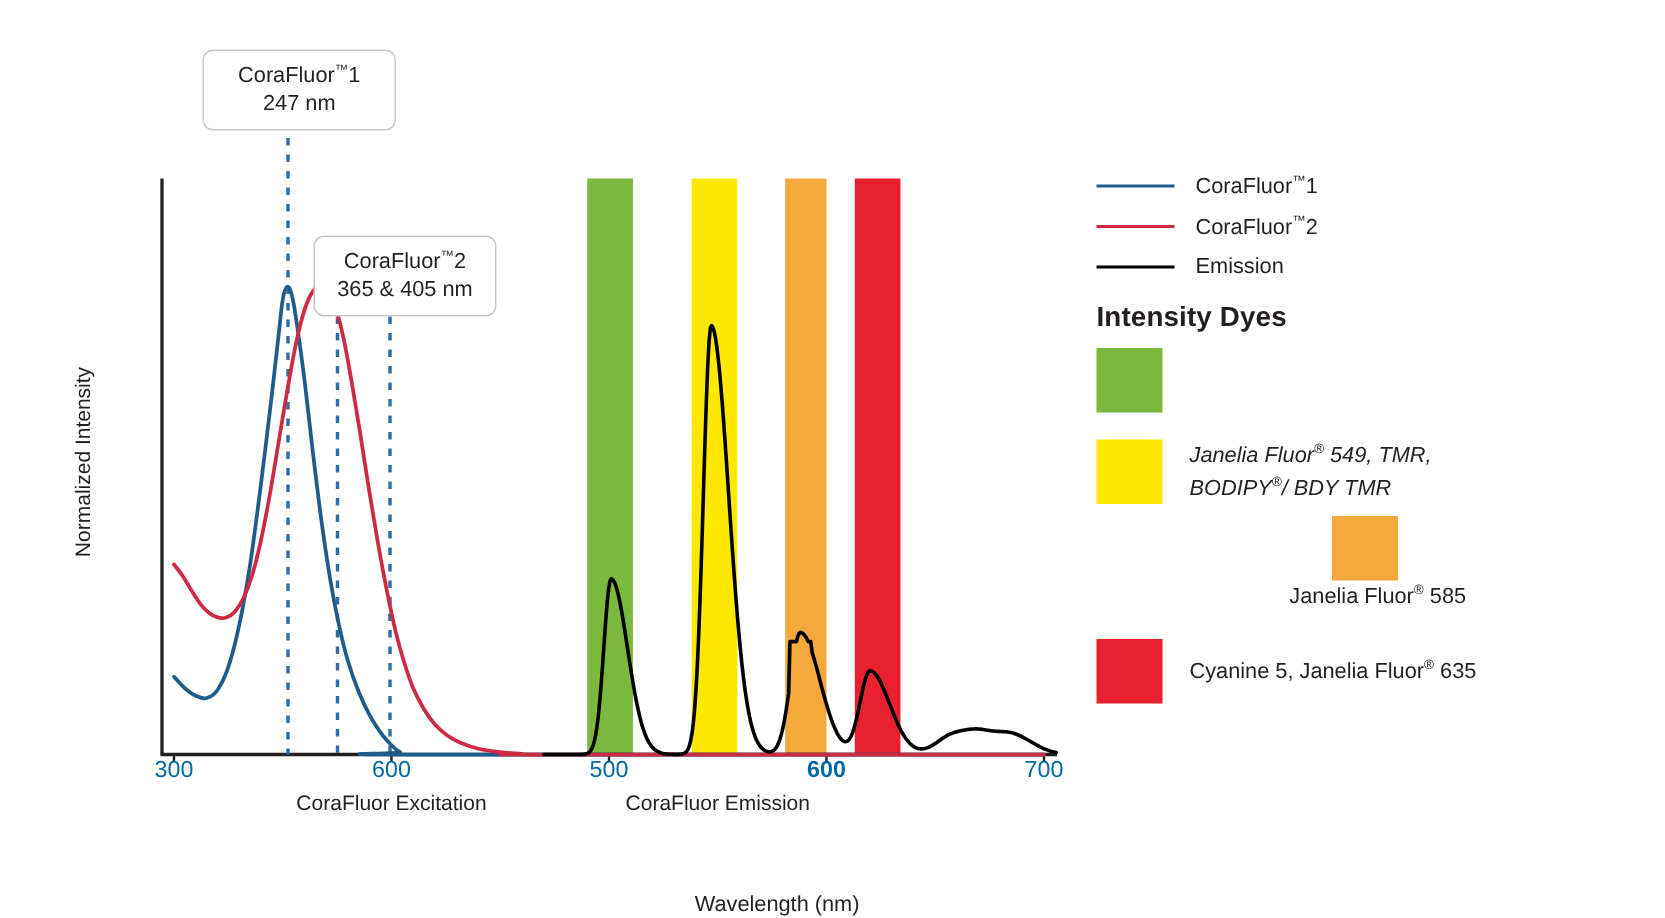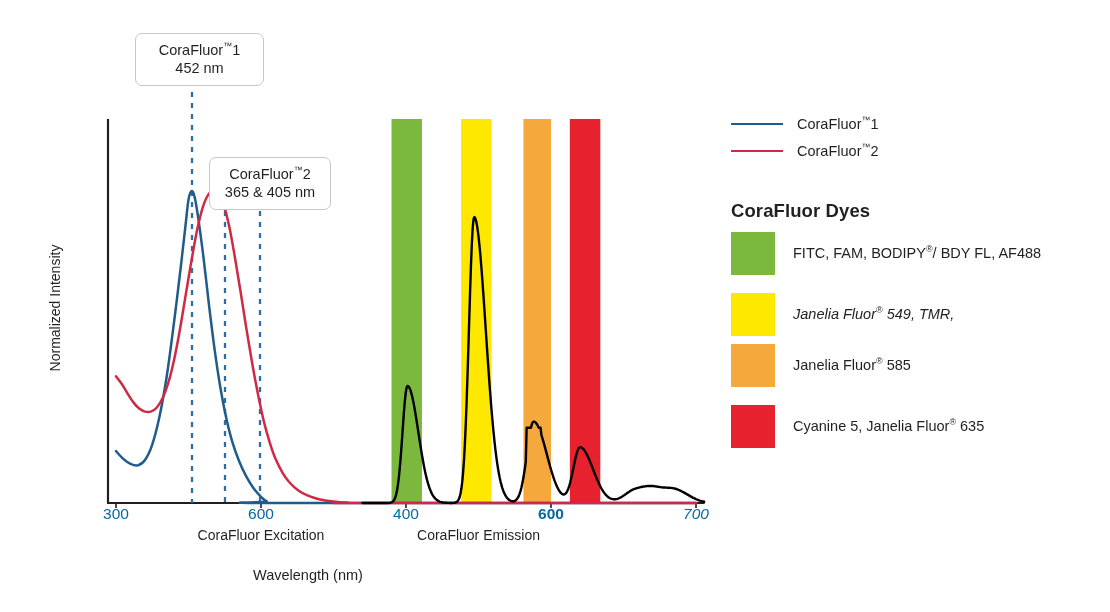--- a/index.html
+++ b/index.html
@@ -34,21 +34,21 @@
   .axtick{
     position:absolute;font-size:15.5px;color:#0369a1;
     text-align:center;width:60px;
   }
   .axgroup{
     position:absolute;font-size:14px;color:#231f20;
     text-align:center;
   }
   #xlabel{
     position:absolute;font-size:14.5px;color:#231f20;
-    text-align:left;width:320px;left:253px;top:567px;
+    text-align:right;width:320px;left:253px;top:595px;
   }
   #ylabel{
     position:absolute;font-size:14px;color:#231f20;
     left:-40px;top:300px;width:190px;text-align:center;
     transform:rotate(-90deg);transform-origin:center center;
   }
 
   
   #legend{
     position:absolute;left:731px;top:110px;width:372px;
@@ -103,67 +103,69 @@
       <line x1="192" y1="92" x2="192" y2="503" stroke="#2e6ea6" stroke-width="2.3" stroke-dasharray="5 6" stroke-linecap="butt"></line>
       <line x1="225" y1="200" x2="225" y2="503" stroke="#2e6ea6" stroke-width="2.3" stroke-dasharray="5 6" stroke-linecap="butt"></line>
       <line x1="260" y1="200" x2="260" y2="503" stroke="#2e6ea6" stroke-width="2.3" stroke-dasharray="5 6" stroke-linecap="butt"></line>
       <path d="M 116.00 451.16 C 117.21 452.44, 120.83 456.73, 123.25 458.84 C 125.67 460.95, 128.08 462.74, 130.50 463.83 C 132.92 464.92, 135.33 466.01, 137.75 465.37 C 140.17 464.73, 142.58 463.45, 145.00 459.99 C 147.42 456.54, 149.83 451.86, 152.25 444.63 C 154.67 437.40, 157.08 427.99, 159.50 416.60 C 161.92 405.21, 164.33 391.96, 166.75 376.28 C 169.17 360.60, 171.58 341.40, 174.00 322.52 C 176.42 303.64, 179.32 279.32, 181.25 263.00 C 183.18 246.68, 184.39 235.16, 185.60 224.60 C 186.81 214.04, 187.53 205.21, 188.50 199.64 C 189.47 194.07, 190.43 191.83, 191.40 191.19 C 192.37 190.55, 193.33 192.47, 194.30 195.80 C 195.27 199.13, 195.75 201.56, 197.20 211.16 C 198.65 220.76, 201.07 238.04, 203.00 253.40 C 204.93 268.76, 206.87 287.32, 208.80 303.32 C 210.73 319.32, 212.67 335.32, 214.60 349.40 C 216.53 363.48, 218.47 376.41, 220.40 387.80 C 222.33 399.19, 224.27 408.92, 226.20 417.75 C 228.13 426.58, 229.82 433.50, 232.00 440.79 C 234.18 448.09, 236.83 455.51, 239.25 461.53 C 241.67 467.54, 244.08 472.41, 246.50 476.89 C 248.92 481.37, 251.33 485.08, 253.75 488.41 C 256.17 491.74, 258.82 494.68, 261.00 496.86 C 263.18 499.03, 264.87 500.44, 266.80 501.46 C 268.73 502.49, 201.07 502.74, 272.60 503.00 C 344.13 503.26, 625.43 503.00, 696.00 503.00" fill="none" stroke="#1f5c8b" stroke-width="2.5" stroke-linejoin="round" stroke-linecap="round"></path>
       <path d="M 116.00 376.28 C 116.97 377.56, 119.87 381.08, 121.80 383.96 C 123.73 386.84, 125.67 390.49, 127.60 393.56 C 129.53 396.63, 131.47 399.90, 133.40 402.39 C 135.33 404.89, 137.27 407.00, 139.20 408.54 C 141.13 410.07, 143.07 411.10, 145.00 411.61 C 146.93 412.12, 148.87 412.25, 150.80 411.61 C 152.73 410.97, 154.67 409.94, 156.60 407.77 C 158.53 405.59, 160.47 402.65, 162.40 398.55 C 164.33 394.46, 166.27 389.59, 168.20 383.19 C 170.13 376.79, 172.07 368.98, 174.00 360.15 C 175.93 351.32, 177.87 340.95, 179.80 330.20 C 181.73 319.45, 183.67 307.16, 185.60 295.64 C 187.53 284.12, 189.47 272.09, 191.40 261.08 C 193.33 250.07, 195.27 238.68, 197.20 229.59 C 199.13 220.50, 201.07 212.50, 203.00 206.55 C 204.93 200.60, 206.87 196.63, 208.80 193.88 C 210.73 191.13, 212.91 190.04, 214.60 190.04 C 216.29 190.04, 217.50 191.64, 218.95 193.88 C 220.40 196.12, 221.61 198.17, 223.30 203.48 C 224.99 208.79, 227.17 216.79, 229.10 225.75 C 231.03 234.71, 232.97 246.10, 234.90 257.24 C 236.83 268.38, 238.77 280.54, 240.70 292.57 C 242.63 304.60, 244.57 317.53, 246.50 329.43 C 248.43 341.34, 250.37 353.11, 252.30 363.99 C 254.23 374.87, 256.17 385.11, 258.10 394.71 C 260.03 404.31, 261.97 413.66, 263.90 421.59 C 265.83 429.53, 267.77 436.12, 269.70 442.33 C 271.63 448.54, 273.32 453.72, 275.50 458.84 C 277.68 463.96, 280.33 469.02, 282.75 473.05 C 285.17 477.08, 287.34 480.09, 290.00 483.03 C 292.66 485.98, 295.80 488.66, 298.70 490.71 C 301.60 492.76, 304.02 493.91, 307.40 495.32 C 310.78 496.73, 314.65 498.14, 319.00 499.16 C 323.35 500.18, 328.67 500.89, 333.50 501.46 C 338.33 502.04, 343.17 502.36, 348.00 502.62 C 352.83 502.87, 304.50 502.94, 362.50 503.00 C 420.50 503.06, 640.42 503.00, 696.00 503.00" fill="none" stroke="#ce2a44" stroke-width="2.5" stroke-linejoin="round" stroke-linecap="round"></path>
       <path d="M 362.50 503.00 L 377.00 503.00 L 377.87 503.00 L 378.74 503.00 L 379.61 503.00 L 380.48 503.00 L 381.35 503.00 L 382.22 503.00 L 383.09 503.00 L 383.96 503.00 L 384.83 503.00 L 385.70 502.99 L 386.57 502.99 L 387.44 502.97 L 388.31 502.94 L 389.18 502.88 L 390.05 502.77 L 390.92 502.58 L 391.79 502.25 L 392.66 501.70 L 393.53 500.82 L 394.40 499.48 L 395.27 497.46 L 396.14 494.57 L 397.01 490.56 L 397.88 485.20 L 398.75 478.32 L 399.62 469.82 L 400.49 459.76 L 401.36 448.39 L 402.23 436.14 L 403.10 423.65 L 403.97 411.71 L 404.84 401.19 L 405.71 392.95 L 406.58 387.69 L 407.45 385.88 L 408.32 386.25 L 409.19 387.37 L 410.06 389.20 L 410.93 391.73 L 411.80 394.88 L 412.67 398.62 L 413.54 402.88 L 414.41 407.57 L 415.28 412.62 L 416.15 417.95 L 417.02 423.48 L 417.89 429.12 L 418.76 434.80 L 419.63 440.45 L 420.50 445.99 L 421.37 451.38 L 422.24 456.55 L 423.11 461.47 L 423.98 466.11 L 424.85 470.44 L 425.72 474.44 L 426.59 478.11 L 427.46 481.45 L 428.33 484.46 L 429.20 487.15 L 430.07 489.54 L 430.94 491.64 L 431.81 493.47 L 432.68 495.06 L 433.55 496.43 L 434.42 497.59 L 435.29 498.58 L 436.16 499.41 L 437.03 500.10 L 437.90 500.68 L 438.77 501.15 L 439.64 501.53 L 440.51 501.85 L 441.38 502.10 L 442.25 502.30 L 443.12 502.46 L 443.99 502.59 L 444.86 502.68 L 445.73 502.76 L 446.60 502.82 L 447.47 502.87 L 448.34 502.90 L 449.21 502.92 L 450.08 502.94 L 450.95 502.95 L 451.82 502.94 L 452.69 502.92 L 453.56 502.87 L 454.43 502.76 L 455.30 502.57 L 456.17 502.24 L 457.04 501.67 L 457.91 500.73 L 458.78 499.25 L 459.65 496.96 L 460.52 493.54 L 461.39 488.58 L 462.26 481.63 L 463.13 472.19 L 464.00 459.80 L 464.87 444.09 L 465.74 424.87 L 466.61 402.21 L 467.48 376.54 L 468.35 348.69 L 469.22 319.85 L 470.09 291.59 L 470.96 265.65 L 471.83 243.82 L 472.70 227.75 L 473.57 218.68 L 474.44 217.01 L 475.31 218.35 L 476.18 221.27 L 477.05 225.72 L 477.92 231.64 L 478.79 238.91 L 479.66 247.44 L 480.53 257.08 L 481.40 267.68 L 482.27 279.08 L 483.14 291.13 L 484.01 303.66 L 484.88 316.49 L 485.75 329.48 L 486.62 342.47 L 487.49 355.32 L 488.36 367.91 L 489.23 380.11 L 490.10 391.84 L 490.97 403.01 L 491.84 413.57 L 492.71 423.46 L 493.58 432.65 L 494.45 441.13 L 495.32 448.89 L 496.19 455.95 L 497.06 462.31 L 497.93 468.01 L 498.80 473.08 L 499.67 477.56 L 500.54 481.49 L 501.41 484.92 L 502.28 487.88 L 503.15 490.43 L 504.02 492.60 L 504.89 494.45 L 505.76 496.00 L 506.63 497.30 L 507.50 498.37 L 508.37 499.25 L 509.24 499.95 L 510.11 500.49 L 510.98 500.89 L 511.85 501.15 L 512.72 501.26 L 513.59 501.21 L 514.46 500.99 L 515.33 500.56 L 516.20 499.89 L 517.07 498.92 L 517.94 497.60 L 518.81 495.86 L 519.68 493.65 L 520.55 490.90 L 521.42 487.56 L 522.29 483.61 L 523.16 479.05 L 524.03 473.89 L 524.90 468.21 L 525.77 462.11 L 526.64 427.74 L 527.51 427.74 L 528.38 427.74 L 529.25 427.74 L 530.12 427.74 L 530.99 427.59 L 531.86 424.31 L 532.73 422.28 L 533.60 421.59 L 534.47 421.77 L 535.34 422.31 L 536.21 423.20 L 537.08 424.44 L 537.95 425.99 L 538.82 427.74 L 539.69 427.74 L 540.56 427.74 L 541.43 435.00 L 542.30 437.81 L 543.17 440.79 L 544.04 443.89 L 544.91 447.08 L 545.78 450.34 L 546.65 453.62 L 547.52 456.91 L 548.39 460.17 L 549.26 463.37 L 550.13 466.50 L 551.00 469.53 L 551.87 472.44 L 552.74 475.22 L 553.61 477.85 L 554.48 480.33 L 555.35 482.64 L 556.22 484.78 L 557.09 486.74 L 557.96 488.51 L 558.83 490.08 L 559.70 491.44 L 560.57 492.58 L 561.44 493.48 L 562.31 494.11 L 563.18 494.45 L 564.05 494.46 L 564.92 494.11 L 565.79 493.36 L 566.66 492.18 L 567.53 490.53 L 568.40 488.40 L 569.27 485.79 L 570.14 482.71 L 571.01 479.21 L 571.88 475.36 L 572.75 471.25 L 573.62 467.02 L 574.49 462.82 L 575.36 458.80 L 576.23 455.15 L 577.10 452.03 L 577.97 449.59 L 578.84 447.96 L 579.71 447.21 L 580.58 447.25 L 581.45 447.56 L 582.32 448.12 L 583.19 448.90 L 584.06 449.90 L 584.93 451.12 L 585.80 452.53 L 586.67 454.12 L 587.54 455.86 L 588.41 457.75 L 589.28 459.75 L 590.15 461.84 L 591.02 464.01 L 591.89 466.23 L 592.76 468.47 L 593.63 470.72 L 594.50 472.95 L 595.37 475.16 L 596.24 477.31 L 597.11 479.40 L 597.98 481.41 L 598.85 483.33 L 599.72 485.16 L 600.59 486.88 L 601.46 488.49 L 602.33 489.99 L 603.20 491.37 L 604.07 492.63 L 604.94 493.77 L 605.81 494.80 L 606.68 495.71 L 607.55 496.51 L 608.42 497.19 L 609.29 497.78 L 610.16 498.26 L 611.03 498.64 L 611.90 498.93 L 612.77 499.12 L 613.64 499.23 L 614.51 499.26 L 615.38 499.20 L 616.25 499.07 L 617.12 498.87 L 617.99 498.60 L 618.86 498.27 L 619.73 497.88 L 620.60 497.44 L 621.47 496.95 L 622.34 496.42 L 623.21 495.86 L 624.08 495.28 L 624.95 494.67 L 625.82 494.06 L 626.69 493.44 L 627.56 492.83 L 628.43 492.23 L 629.30 491.65 L 630.17 491.10 L 631.04 490.57 L 631.91 490.09 L 632.78 489.65 L 633.65 489.25 L 634.52 488.89 L 635.39 488.58 L 636.26 488.30 L 637.13 488.03 L 638.00 487.79 L 638.87 487.56 L 639.74 487.35 L 640.61 487.15 L 641.48 486.97 L 642.35 486.80 L 643.22 486.64 L 644.09 486.49 L 644.96 486.36 L 645.83 486.24 L 646.70 486.14 L 647.57 486.06 L 648.44 486.00 L 649.31 485.95 L 650.18 485.93 L 651.05 485.94 L 651.92 485.97 L 652.79 486.03 L 653.66 486.11 L 654.53 486.22 L 655.40 486.36 L 656.27 486.51 L 657.14 486.65 L 658.01 486.79 L 658.88 486.92 L 659.75 487.05 L 660.62 487.16 L 661.49 487.27 L 662.36 487.36 L 663.23 487.43 L 664.10 487.50 L 664.97 487.56 L 665.84 487.61 L 666.71 487.65 L 667.58 487.69 L 668.45 487.74 L 669.32 487.79 L 670.19 487.85 L 671.06 487.93 L 671.93 488.02 L 672.80 488.15 L 673.67 488.31 L 674.54 488.50 L 675.41 488.72 L 676.28 488.99 L 677.15 489.31 L 678.02 489.65 L 678.89 490.02 L 679.76 490.41 L 680.63 490.82 L 681.50 491.25 L 682.37 491.70 L 683.24 492.16 L 684.11 492.64 L 684.98 493.13 L 685.85 493.63 L 686.72 494.13 L 687.59 494.64 L 688.46 495.15 L 689.33 495.65 L 690.20 496.15 L 691.07 496.64 L 691.94 497.11 L 692.81 497.58 L 693.68 498.02 L 694.55 498.45 L 695.42 498.86 L 696.29 499.25 L 697.16 499.61 L 698.03 499.95 L 698.90 500.27 L 699.77 500.57 L 700.64 500.84 L 701.51 501.09 L 702.38 501.32 L 703.25 501.53 L 704.12 501.72" fill="none" stroke="#000000" stroke-width="2.4" stroke-linejoin="round" stroke-linecap="round"></path>
     </svg>
 
   <div class="callout" id="callout-cf1">
     <span class="ln"><span>CoraFluor</span><span class="tm">™</span><span>1</span></span>
-    <span class="ln">452 nm</span>
+    <span class="ln">247 nm</span>
   </div>
 
   <div class="callout" id="callout-cf2">
     <span class="ln"><span>CoraFluor</span><span class="tm">™</span><span>2</span></span>
     <span class="ln">365 &amp; 405 nm</span>
   </div>
 
   <div class="axtick" id="tick-300" style="left: 86px; top: 505px;">300</div>
   <div class="axtick" id="tick-400" style="left: 231px; top: 505px;">600</div>
-  <div class="axtick" id="tick-500" style="left: 376px; top: 505px;">400</div>
+  <div class="axtick" id="tick-500" style="left: 376px; top: 505px;">500</div>
   <div class="axtick" id="tick-600" style="left: 521px; top: 505px; font-weight: bold;">600</div>
-  <div class="axtick" id="tick-700" style="left: 666px; top: 505px; font-style: italic;">700</div>
+  <div class="axtick" id="tick-700" style="left: 666px; top: 505px;">700</div>
 
   <div class="axgroup" id="grp-emi" style="left: 358.5px; top: 527px; width: 240px;">CoraFluor Emission</div>
   <div class="axgroup" id="grp-exc" style="left: 141px; top: 527px; width: 240px;">CoraFluor Excitation</div>
 
   <div id="xlabel">Wavelength (nm)</div>
   <div id="ylabel">Normalized Intensity</div>
 
   <div id="legend">
     <div class="lg-row">
       <span class="lg-swatch" style="border-top-color: rgb(31, 92, 139);"></span>
       <span class="lg-text"><span>CoraFluor</span><span class="tm">™</span><span>1</span></span>
     </div>
     <div class="lg-row">
       <span class="lg-swatch" style="border-top-color: rgb(206, 42, 68);"></span>
       <span class="lg-text"><span>CoraFluor</span><span class="tm">™</span><span>2</span></span>
     </div>
+    <div class="lg-row">
+      <span class="lg-swatch" style="border-top-color: rgb(0, 0, 0);"></span>
+      <span class="lg-text"><span>Emission</span></span>
+    </div>
   </div>
 
-  <div id="dyes-title">CoraFluor Dyes</div>
+  <div id="dyes-title">Intensity Dyes</div>
 
   <div id="dyes">
       <div class="dye-row" style="margin-bottom: 18px;">
         <span class="dye-swatch" style="background: rgb(124, 184, 61);"></span>
-        <span class="dye-text">
-          <span class="ln">FITC, FAM, BODIPY<span class="r">®</span>/ BDY FL, AF488</span>
-        </span>
       </div>
       <div class="dye-row" style="margin-bottom: 8px; font-style: italic;">
         <span class="dye-swatch" style="background: rgb(255, 232, 0);"></span>
         <span class="dye-text">
           <span class="ln">Janelia Fluor<span class="r">®</span> 549, TMR,</span>
+          <span class="ln">BODIPY<span class="r">®</span>/ BDY TMR</span>
         </span>
       </div>
-      <div class="dye-row" style="margin-bottom: 18px;">
+      <div class="dye-row" style="margin-bottom: 18px; flex-direction: column;">
         <span class="dye-swatch" style="background: rgb(245, 168, 60);"></span>
         <span class="dye-text">
           <span class="ln">Janelia Fluor<span class="r">®</span> 585</span>
         </span>
       </div>
       <div class="dye-row" style="margin-bottom: 18px;">
         <span class="dye-swatch" style="background: rgb(232, 33, 46);"></span>
         <span class="dye-text">
           <span class="ln">Cyanine 5, Janelia Fluor<span class="r">®</span> 635</span>
         </span>

